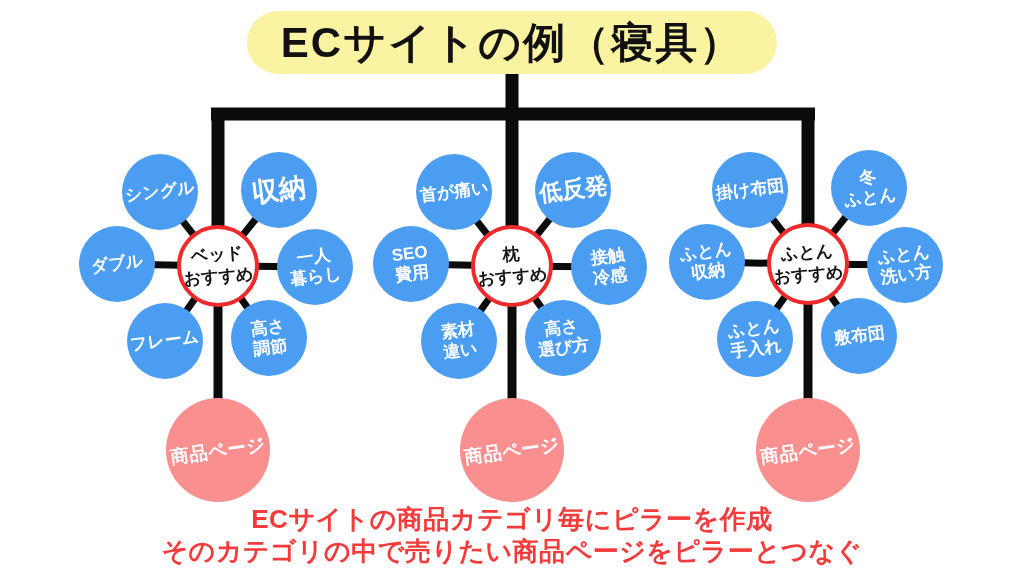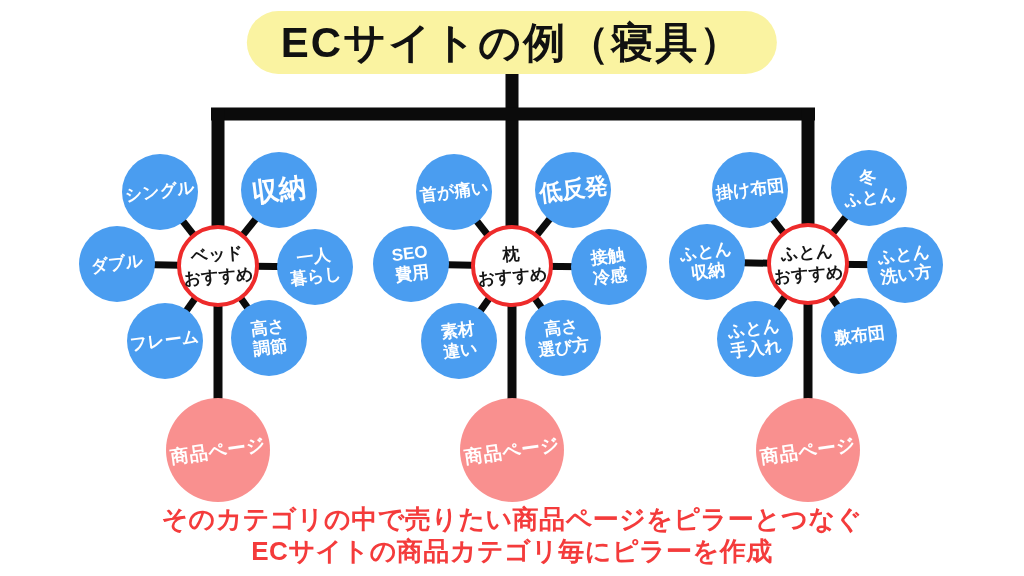--- a/index.html
+++ b/index.html
@@ -59,22 +59,22 @@
       <line x1="808" y1="264" x2="869" y2="188" stroke="#0B0B0B" stroke-width="7"></line>
       <line x1="808" y1="264" x2="707" y2="262" stroke="#0B0B0B" stroke-width="7"></line>
       <line x1="808" y1="264" x2="905" y2="265" stroke="#0B0B0B" stroke-width="7"></line>
       <line x1="808" y1="264" x2="755" y2="339" stroke="#0B0B0B" stroke-width="7"></line>
       <line x1="808" y1="264" x2="859" y2="336" stroke="#0B0B0B" stroke-width="7"></line>
     </svg>
 
   <div class="title">ECサイトの例（寝具）</div>
 
   <div class="caption">
+    <div>ECサイトの商品カテゴリ毎にピラーを作成</div>
     <div>そのカテゴリの中で売りたい商品ページをピラーとつなぐ</div>
-    <div>ECサイトの商品カテゴリ毎にピラーを作成</div>
   </div>
 <div class="node sat" style="left: 122px; top: 154px; width: 76px; height: 76px;">
       <span class="t">シングル</span>
     </div>
     <div class="node sat" style="left: 241px; top: 152px; width: 76px; height: 76px;">
       <span class="t" style="font-size: 27px;">収納</span>
     </div>
     <div class="node sat" style="left: 79px; top: 226px; width: 76px; height: 76px;">
       <span class="t">ダブル</span>
     </div>

